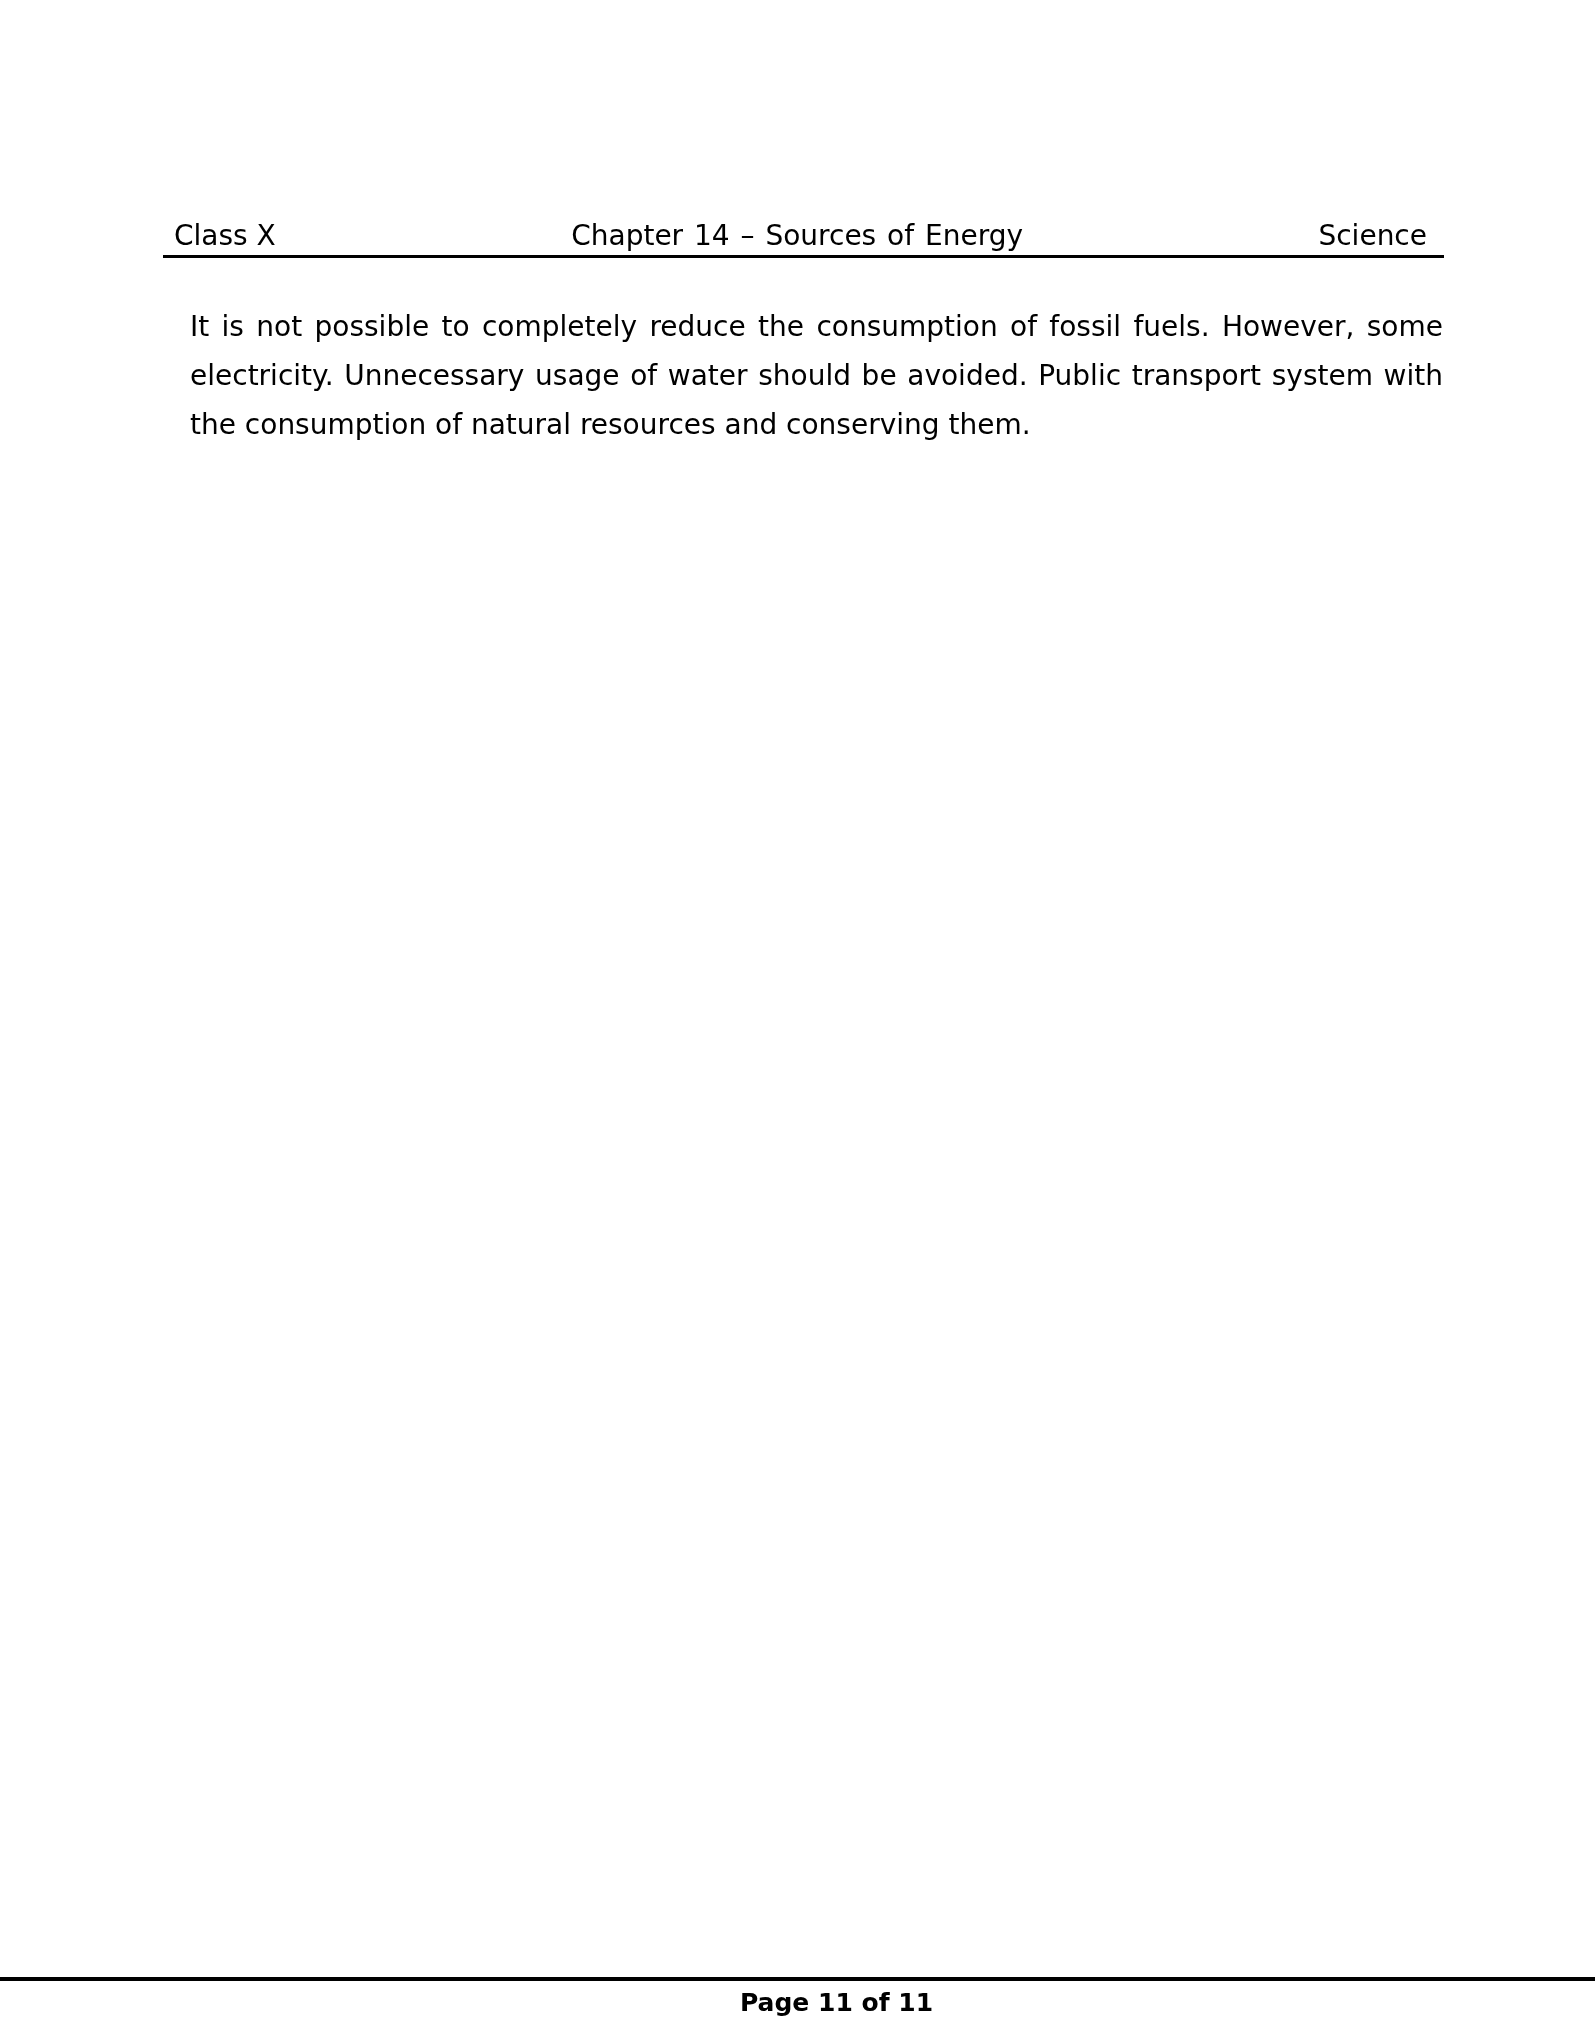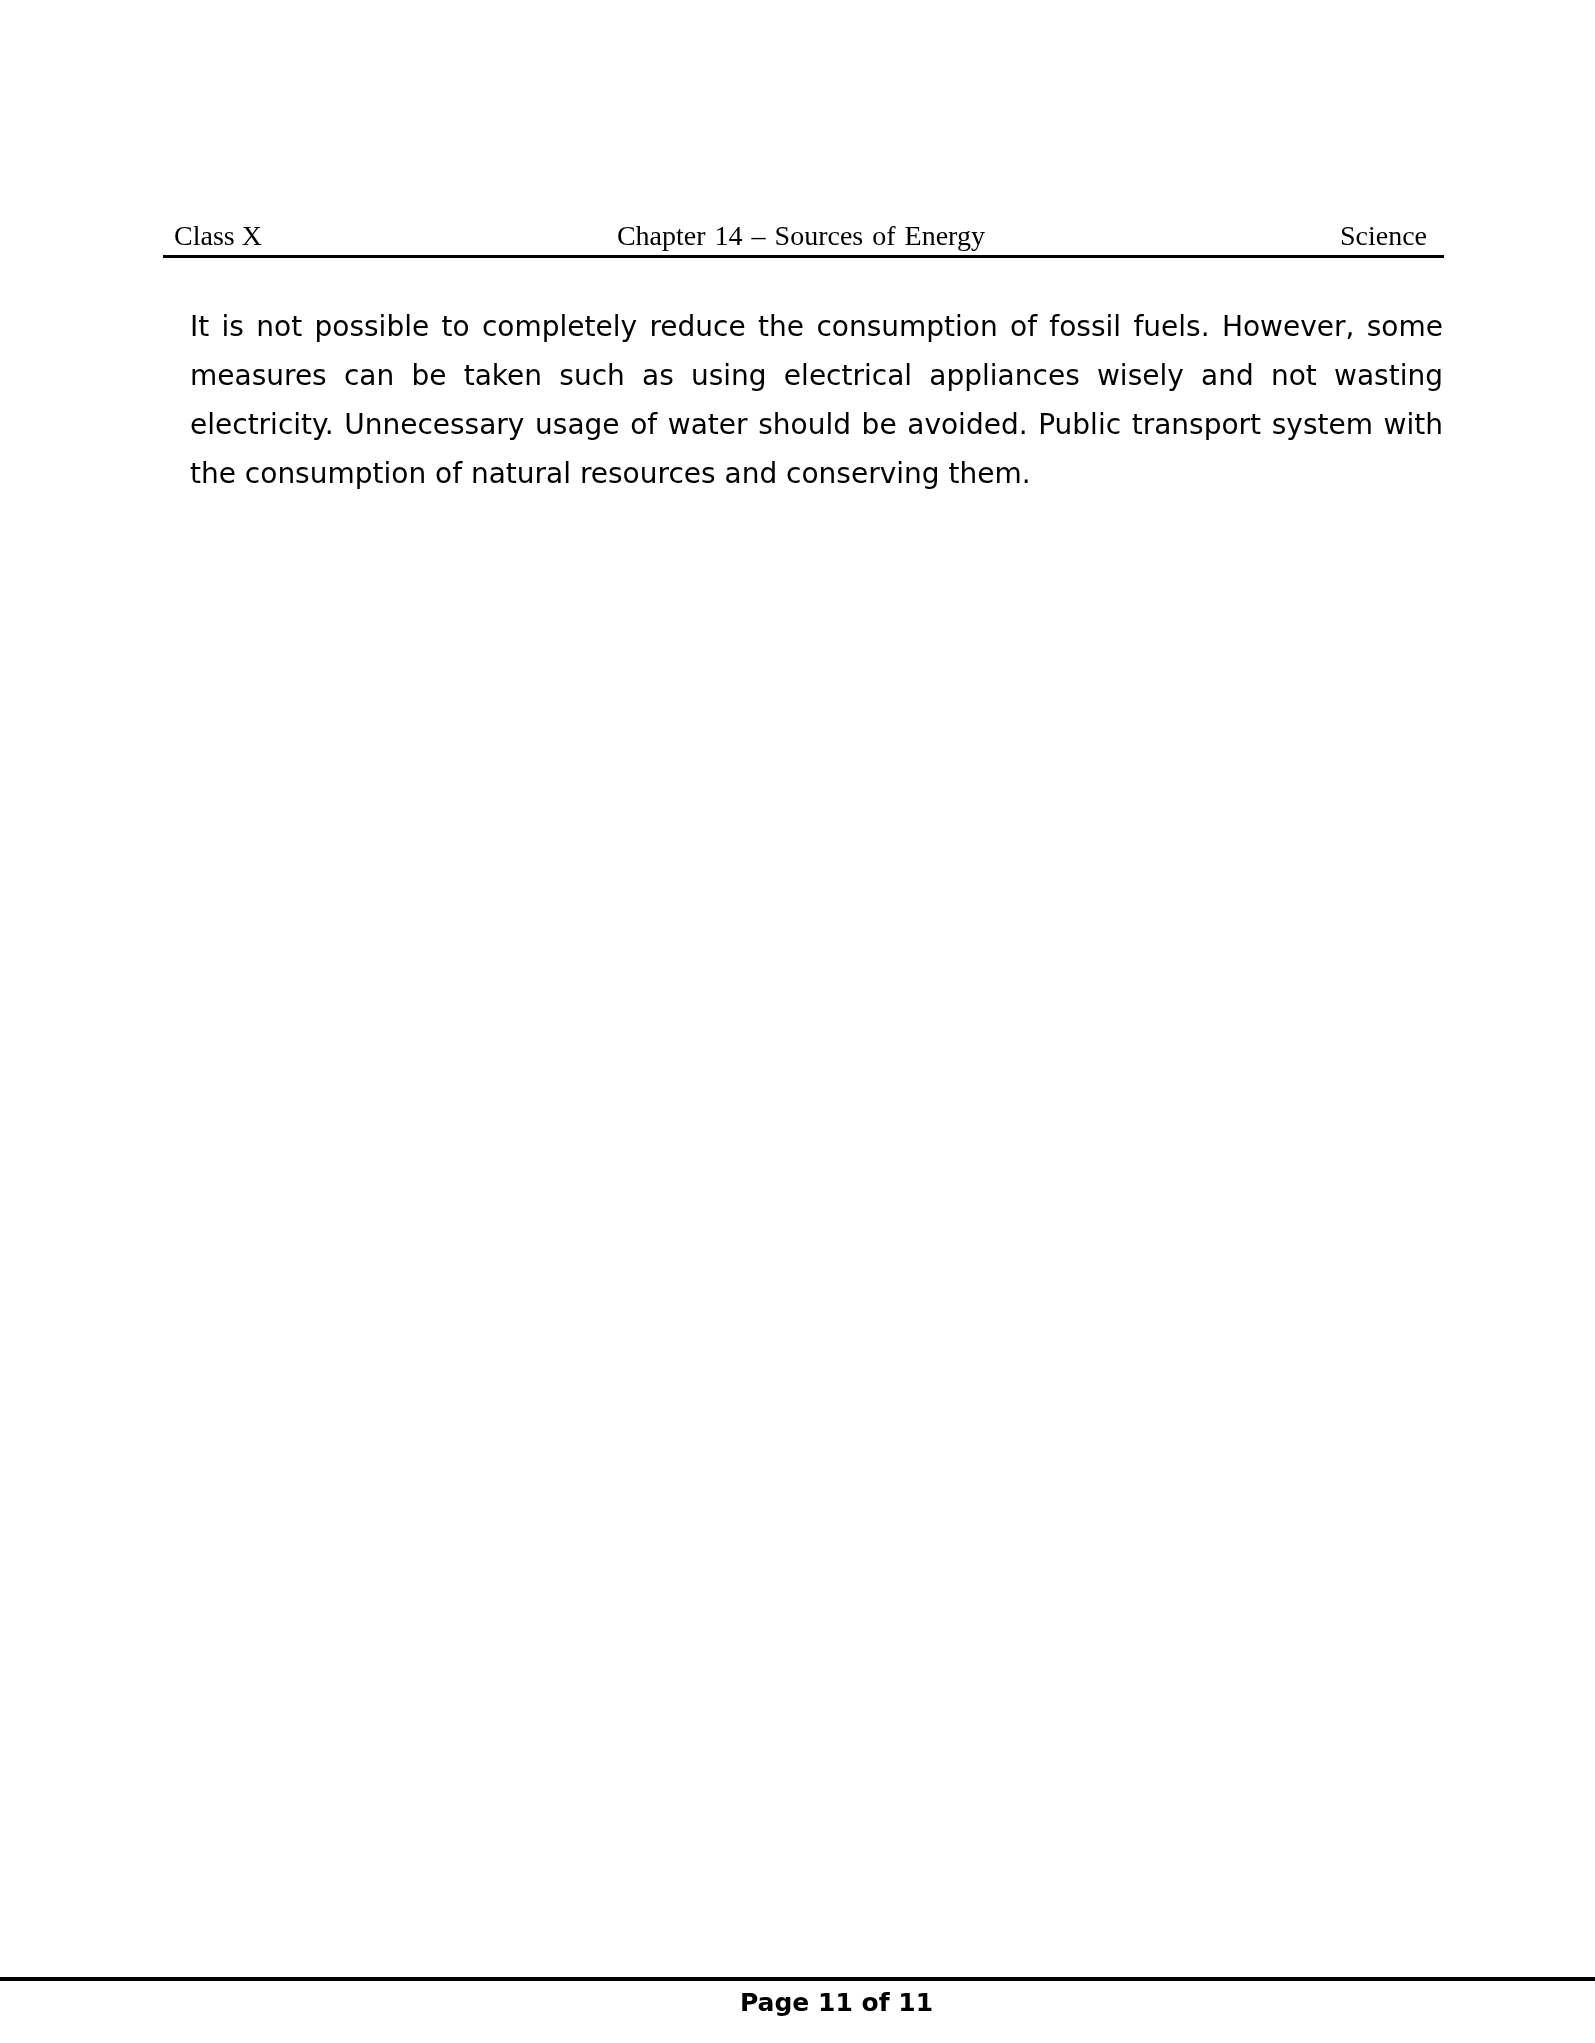--- a/index.html
+++ b/index.html
@@ -19,21 +19,20 @@
     position: absolute;
     left: 174px;
     top: 219px;
     width: 1253px;
     display: flex;
     justify-content: space-between;
     align-items: baseline;
     font-size: 28px;
     line-height: 33px;
     white-space: nowrap;
-    font-family: Liberation Serif, serif;
   }
   .header-center {
     word-spacing: 2px;
   }
   .header-rule {
     position: absolute;
     left: 163px;
     top: 255px;
     width: 1281px;
     height: 3px;
@@ -84,21 +83,20 @@
   <span class="header-left">Class X</span>
   <span class="header-center">Chapter 14 – Sources of Energy</span>
   <span class="header-right">Science</span>
 </header>
 
 <div class="header-rule"></div>
 
 <main>
   <p class="body-paragraph">
     <span class="para-line" style="display:block">It is not possible to completely reduce the consumption of fossil fuels. However, some</span>
-    <span class="para-line" style="display:block">measures can be taken such as using electrical appliances wisely and not wasting</span>
     <span class="para-line" style="display:block">electricity. Unnecessary usage of water should be avoided. Public transport system with</span>
     <span class="para-line last" style="display:block">the consumption of natural resources and conserving them.</span>
   </p>
 </main>
 
 <div class="footer-rule"></div>
 
 <footer class="page-footer">
   <span>Page 11 of 11</span>
 </footer>

